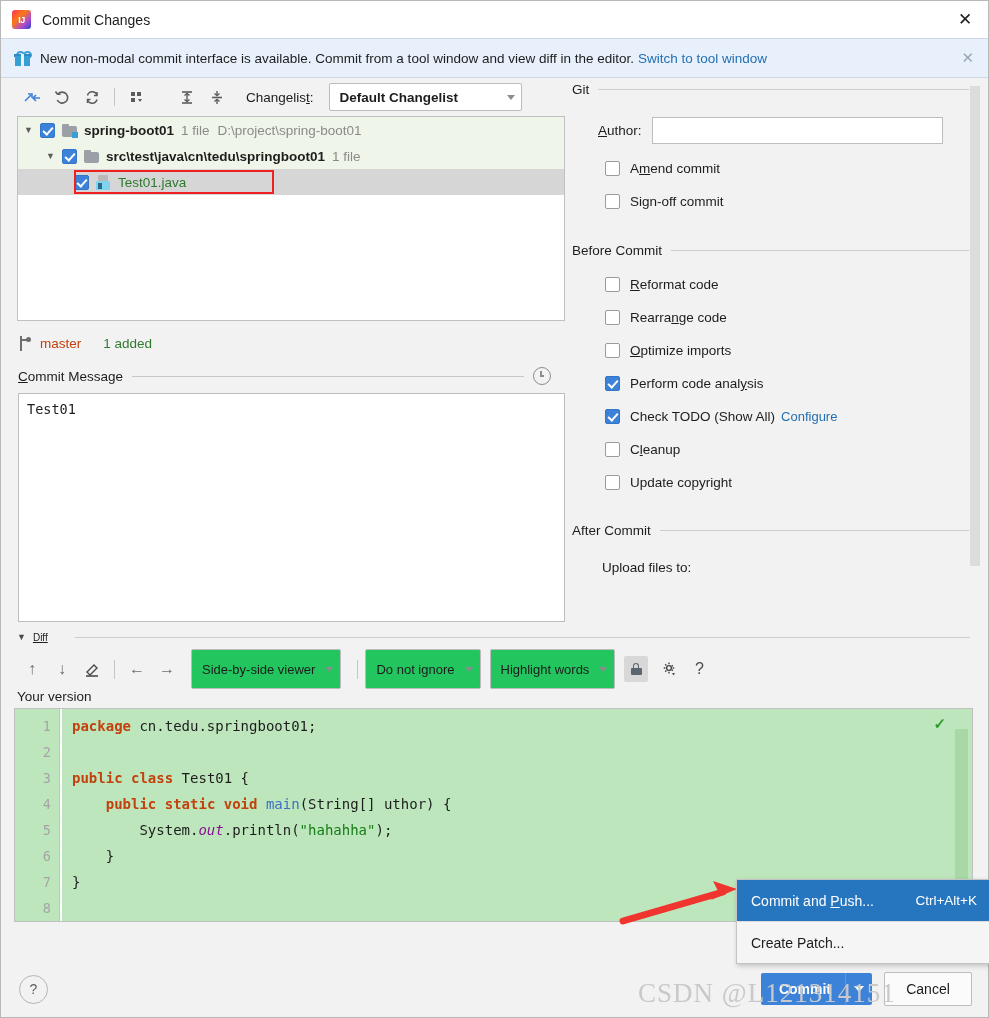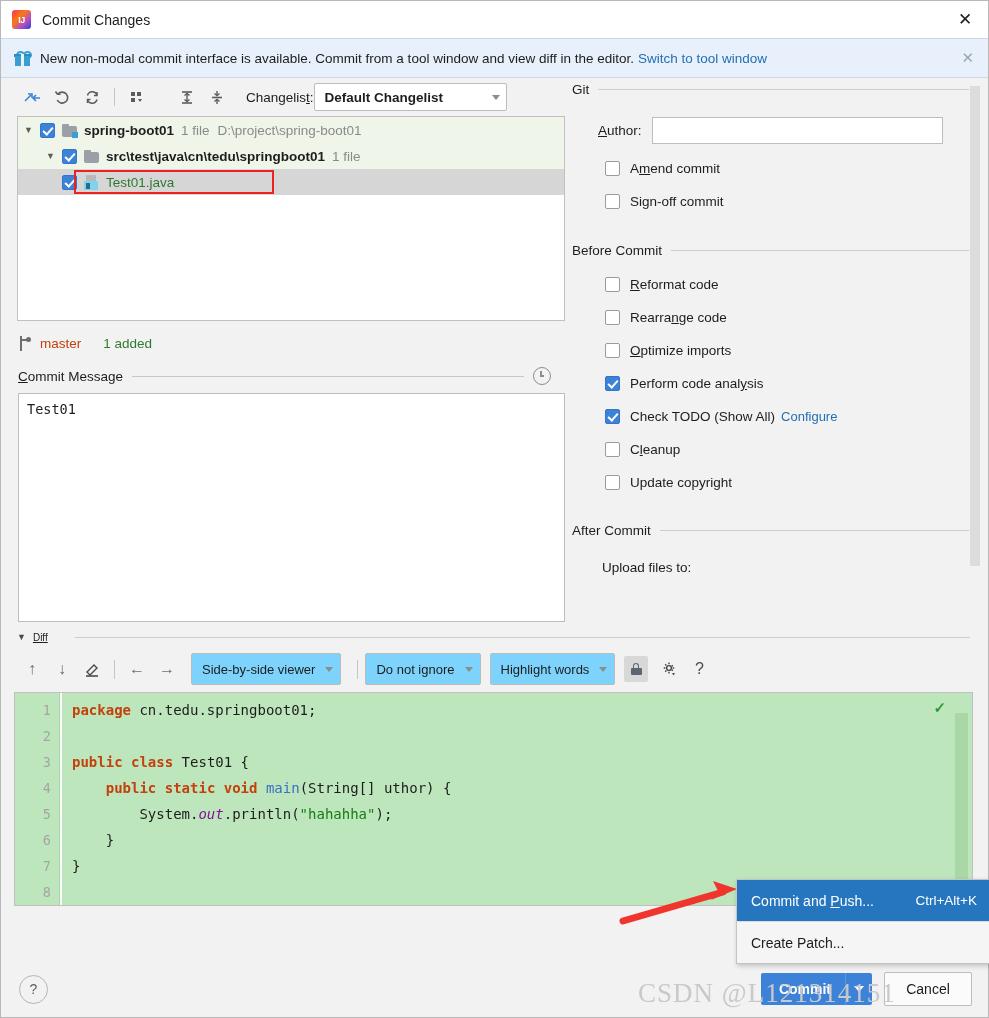--- a/index.html
+++ b/index.html
@@ -89,42 +89,42 @@
   .tree-toolbar {
     height: 38px; display: flex; align-items: center;
     padding-left: 16px; box-sizing: border-box; gap: 0px;
   }
   .tb-btn {
     width: 30px; height: 28px; display: flex;
     align-items: center; justify-content: center;
     cursor: pointer;
   }
   .tb-sep { width:1px; height:18px; background:#c6c6c6; margin:0 7px; }
-  .cl-label { margin-left: 14px; margin-right: 0; font-size: 13.5px; }
+  .cl-label { margin-left: 14px; margin-right: 15px; font-size: 13.5px; }
   .und { text-decoration: underline; }
   .cl-combo {
     width: 193px; height: 28px; background: #fff;
     border: 1px solid #bcbcbc; border-radius: 2px;
     display: flex; align-items: center; box-sizing: border-box;
     padding: 0 6px 0 10px; cursor: pointer;
   }
   .cl-combo .val { flex: 1 1 auto; font-weight: bold; font-size: 13.5px; }
   .caret { width:0;height:0;border-left:4.5px solid transparent;border-right:4.5px solid transparent;border-top:5px solid #8c8c8c; }
 
   
   .tree-box {
     margin: 0 0 0 16px; width: 548px; height: 205px;
     background: #fff; border: 1px solid #c0c0c0;
     box-sizing: border-box; overflow: hidden;
   }
   .trow { height: 26px; display: flex; align-items: center; padding-left: 6px; box-sizing: border-box; font-size: 13.5px; white-space: nowrap; }
   .trow.lvl1 { padding-left: 6px; }
   .trow.lvl2 { padding-left: 28px; background: #eff5e8; }
   .trow.lvl1 { background: #eff5e8; }
-  .trow.lvl3 { padding-left: 44px; background: #d6d6d6; position: relative; }
+  .trow.lvl3 { padding-left: 56px; background: #d6d6d6; position: relative; }
   .tri { width: 14px; margin-right: 2px; color: #5c5c5c; font-size: 9px; line-height: 1; }
   .chk {
     width: 15px; height: 15px; flex: 0 0 15px; margin-right: 7px;
     border-radius: 2px; position: relative; box-sizing: border-box;
     background: #3d82d9; border: 1px solid #3575c7; cursor: pointer;
   }
   .chk::after {
     content:""; position:absolute; left:4px; top:1px; width:4px; height:8px;
     border:solid #fff; border-width:0 2px 2px 0; transform: rotate(42deg);
   }
@@ -198,21 +198,21 @@
 
   
   .diff-head { display:flex; align-items:center; padding: 0 18px 0 16px; height: 26px; }
   .diff-tri { font-size:9px; color:#4a4a4a; margin-right:7px; }
   .diff-lbl { font-size:10px; margin-right:27px;text-decoration:underline; }
   .diff-rule { flex:1 1 auto; height:1px; background:#cdcdcd; }
   .diff-toolbar { display:flex; align-items:center; height:38px; padding-left:16px; gap:0; }
   .dtb { width:30px;height:28px;display:flex;align-items:center;justify-content:center;cursor:pointer;color:#6e6e6e;font-size:16px; }
   .dsep { width:1px;height:19px;background:#c6c6c6;margin:0 7px; }
   .dcombo {
-    height:32px;background:#7dd3fc;border:1px solid #bcbcbc;border-radius:2px;
+    height:40px;background:#22c55e;border:1px solid #bcbcbc;border-radius:2px;
     display:flex;align-items:center;box-sizing:border-box;padding:0 7px 0 10px;
     font-size:13px;cursor:pointer;margin-right:9px;
   }
   .dcombo .v { margin-right:10px; }
   .lockbtn {
     width:24px;height:26px;background:#d8d8d8;border-radius:2px;display:flex;
     align-items:center;justify-content:center;cursor:pointer;margin-right:6px;
   }
   .lock-ico{width:11px;height:12px;position:relative;}
   .lock-ico .bd{position:absolute;left:0;bottom:0;width:11px;height:7px;background:#5c6670;border-radius:1px;}
@@ -530,20 +530,21 @@
       <div class="dtb">
         <svg width="17" height="16" viewBox="0 0 17 16">
             <circle cx="8" cy="7" r="2.4" fill="none" stroke="#4a4a4a" stroke-width="1.4"></circle>
             <path d="M8 1.5 L8 3.2 M8 10.8 L8 12.5 M2.7 7 L4.4 7 M11.6 7 L13.3 7 M4.2 3.2 L5.4 4.4 M10.6 8.6 L11.8 9.8 M11.8 4.2 L10.6 5.4 M5.4 9.6 L4.2 10.8" stroke="#4a4a4a" stroke-width="1.4"></path>
             <path d="M11 12 L14 12 L12.5 14.5 Z" fill="#4a4a4a"></path>
           </svg>
       </div>
       <div class="dtb qmark">?</div>
     </div>
 
+    <div class="yourver">Your version</div>
 
     <div class="code-wrap">
       <div class="gutter">
         <div>1</div>
         <div>2</div>
         <div>3</div>
         <div>4</div>
         <div>5</div>
         <div>6</div>
         <div>7</div>

